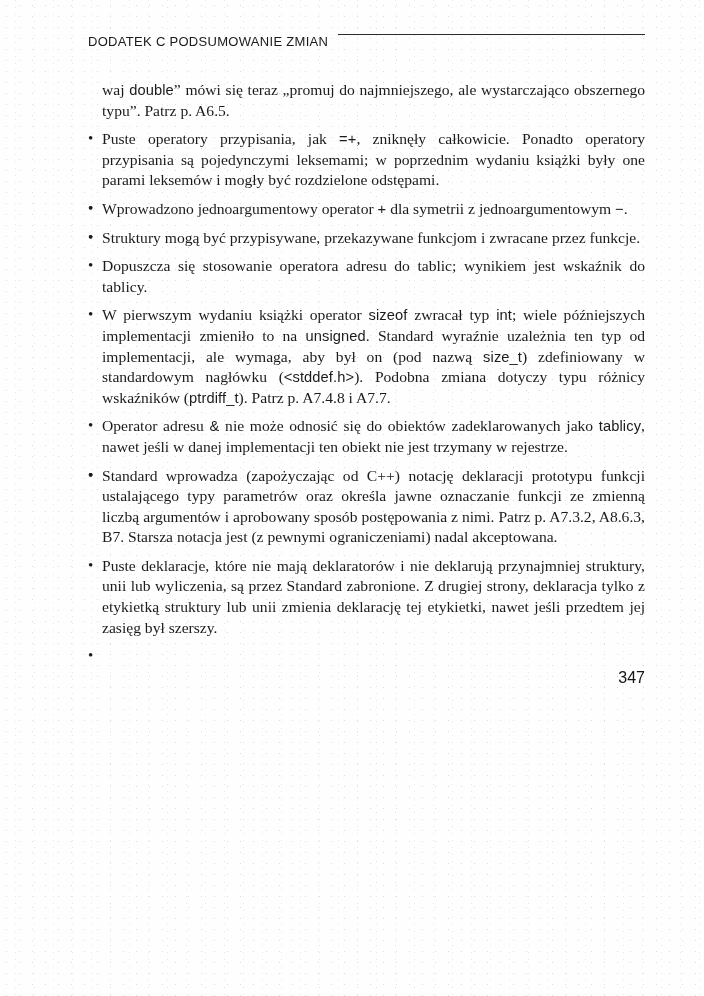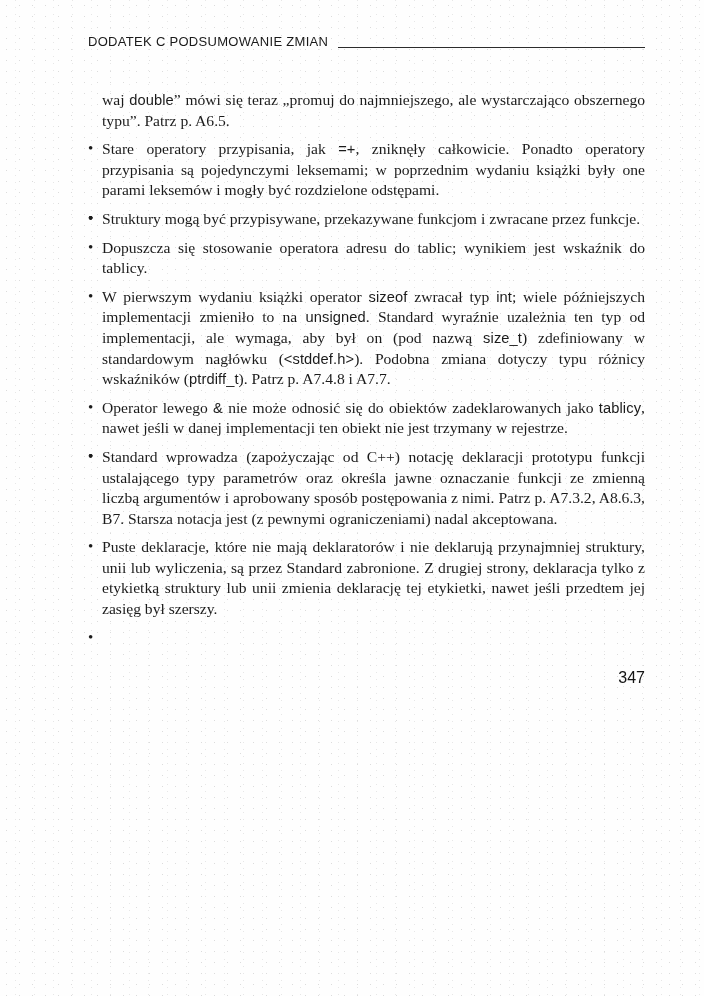--- a/index.html
+++ b/index.html
@@ -19,21 +19,20 @@
     background-image:
       radial-gradient(#dcdcdc 0.5px, transparent 0.7px),
       radial-gradient(#e7e7e7 0.5px, transparent 0.7px);
     background-size: 13px 11px, 19px 7px;
     background-position: 0 0, 6px 4px;
   }
   .running-header {
     position: absolute;
     top: 34px; left: 88px; right: 59px;
     display: flex;
-    align-items: flex-end;
     font-family: "Liberation Sans", sans-serif;
     font-size: 13px;
     letter-spacing: 0.3px;
     color: #1a1a1a;
     white-space: nowrap;
   }
   .header-rule {
     flex: 1 1 auto;
     margin-left: 10px;
     border-bottom: 1.8px solid #2c2c2c;
@@ -43,21 +42,21 @@
   .content {
     position: absolute;
     top: 72px;
     left: 88px;
     width: 557px;
     font-size: 15.6px;
     line-height: 20.6px;
     text-align: justify;
   }
   .intro {
-    margin: 18px 0 8px 14px;
+    margin: 8px 0 8px 14px;
   }
   ul.change-list {
     list-style: none;
     margin: 0; padding: 0;
   }
   ul.change-list li {
     position: relative;
     padding-left: 14px;
     margin: 0 0 8px 0;
   }
@@ -65,49 +64,49 @@
     position: absolute;
     left: 0; top: -1px;
     font-size: 15px;
   }
   .code {
     font-family: "Liberation Sans", sans-serif;
     font-size: 0.94em;
     letter-spacing: 0.1px;
   }
   .page-number {
-    margin-top: 48px;
+    margin-top: 30px;
     text-align: right;
     font-family: "Liberation Sans", sans-serif;
     font-size: 16px;
     color: #141414;
   }
 </style>
 </head>
 <body>
 
 <div class="page">
 
   <div class="running-header">
     <span>DODATEK C PODSUMOWANIE ZMIAN</span>
     <span class="header-rule"></span>
   </div>
 
   <div class="content">
     <p class="intro"><span>waj </span><span class="code">double</span><span>” mówi się teraz „promuj do najmniejszego, ale wystarczająco obszernego typu”. Patrz p. A6.5.</span></p>
 
     <ul class="change-list">
-        <li><span class="bullet">•</span><span><span>Stare operatory przypisania, jak </span><span class="code">=+</span><span>, zniknęły całkowicie. Ponadto operatory przypisania są pojedynczymi leksemami; w poprzednim wydaniu książki były one parami leksemów i mogły być rozdzielone odstępami.</span></span></li>
+        <li><span class="bullet">•</span><span><span>Puste operatory przypisania, jak </span><span class="code">=+</span><span>, zniknęły całkowicie. Ponadto operatory przypisania są pojedynczymi leksemami; w poprzednim wydaniu książki były one parami leksemów i mogły być rozdzielone odstępami.</span></span></li>
         <li><span class="bullet">•</span></li>
-        <li><span class="bullet">•</span></li>
+        <li><span class="bullet">•</span><span><span>Wprowadzono jednoargumentowy operator </span><span class="code">+</span><span> dla symetrii z jednoargumentowym </span><span class="code">−</span><span>.</span></span></li>
         <li><span class="bullet">•</span></li>
         <li><span class="bullet">•</span><span><span>Struktury mogą być przypisywane, przekazywane funkcjom i zwracane przez funkcje.</span></span></li>
         <li><span class="bullet">•</span><span><span>Dopuszcza się stosowanie operatora adresu do tablic; wynikiem jest wskaźnik do tablicy.</span></span></li>
         <li><span class="bullet">•</span><span><span>W pierwszym wydaniu książki operator </span><span class="code">sizeof</span><span> zwracał typ </span><span class="code">int</span><span>; wiele późniejszych implementacji zmieniło to na </span><span class="code">unsigned</span><span>. Standard wyraźnie uzależnia ten typ od implementacji, ale wymaga, aby był on (pod nazwą </span><span class="code">size_t</span><span>) zdefiniowany w standardowym nagłówku (</span><span class="code">&lt;stddef.h&gt;</span><span>). Podobna zmiana dotyczy typu różnicy wskaźników (</span><span class="code">ptrdiff_t</span><span>). Patrz p. A7.4.8 i A7.7.</span></span></li>
-        <li><span class="bullet">•</span><span><span>Operator lewego </span><span class="code">&amp;</span><span> nie może odnosić się do obiektów zadeklarowanych jako </span><span class="code">tablicy</span><span>, nawet jeśli w danej implementacji ten obiekt nie jest trzymany w rejestrze.</span></span></li>
+        <li><span class="bullet">•</span><span><span>Operator adresu </span><span class="code">&amp;</span><span> nie może odnosić się do obiektów zadeklarowanych jako </span><span class="code">tablicy</span><span>, nawet jeśli w danej implementacji ten obiekt nie jest trzymany w rejestrze.</span></span></li>
         <li><span class="bullet">•</span></li>
         <li><span class="bullet">•</span></li>
         <li><span class="bullet">•</span><span><span>Standard wprowadza (zapożyczając od C++) notację deklaracji prototypu funkcji ustalającego typy parametrów oraz określa jawne oznaczanie funkcji ze zmienną liczbą argumentów i aprobowany sposób postępowania z nimi. Patrz p. A7.3.2, A8.6.3, B7. Starsza notacja jest (z pewnymi ograniczeniami) nadal akceptowana.</span></span></li>
         <li><span class="bullet">•</span><span><span>Puste deklaracje, które nie mają deklaratorów i nie deklarują przynajmniej struktury, unii lub wyliczenia, są przez Standard zabronione. Z drugiej strony, deklaracja tylko z etykietką struktury lub unii zmienia deklarację tej etykietki, nawet jeśli przedtem jej zasięg był szerszy.</span></span></li>
         <li><span class="bullet">•</span></li>
       </ul>
 
     <div class="page-number">347</div>
   </div>
 

